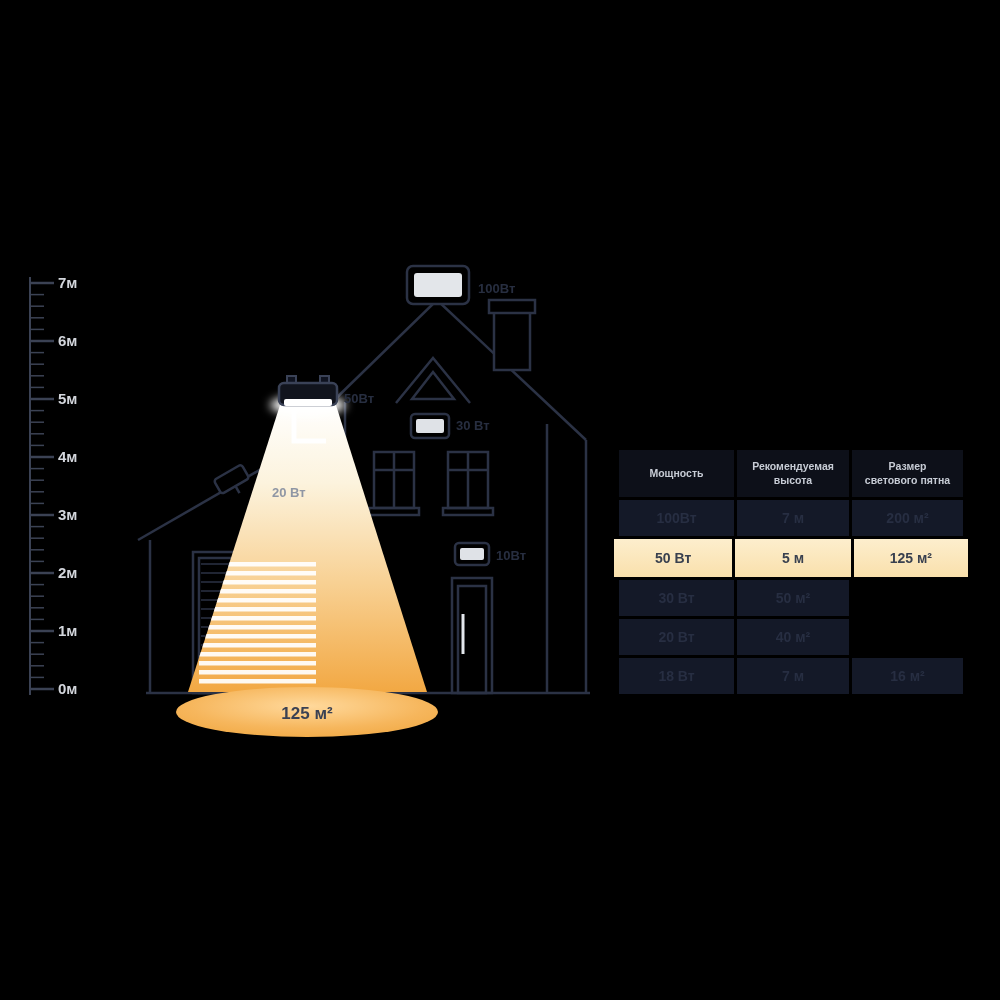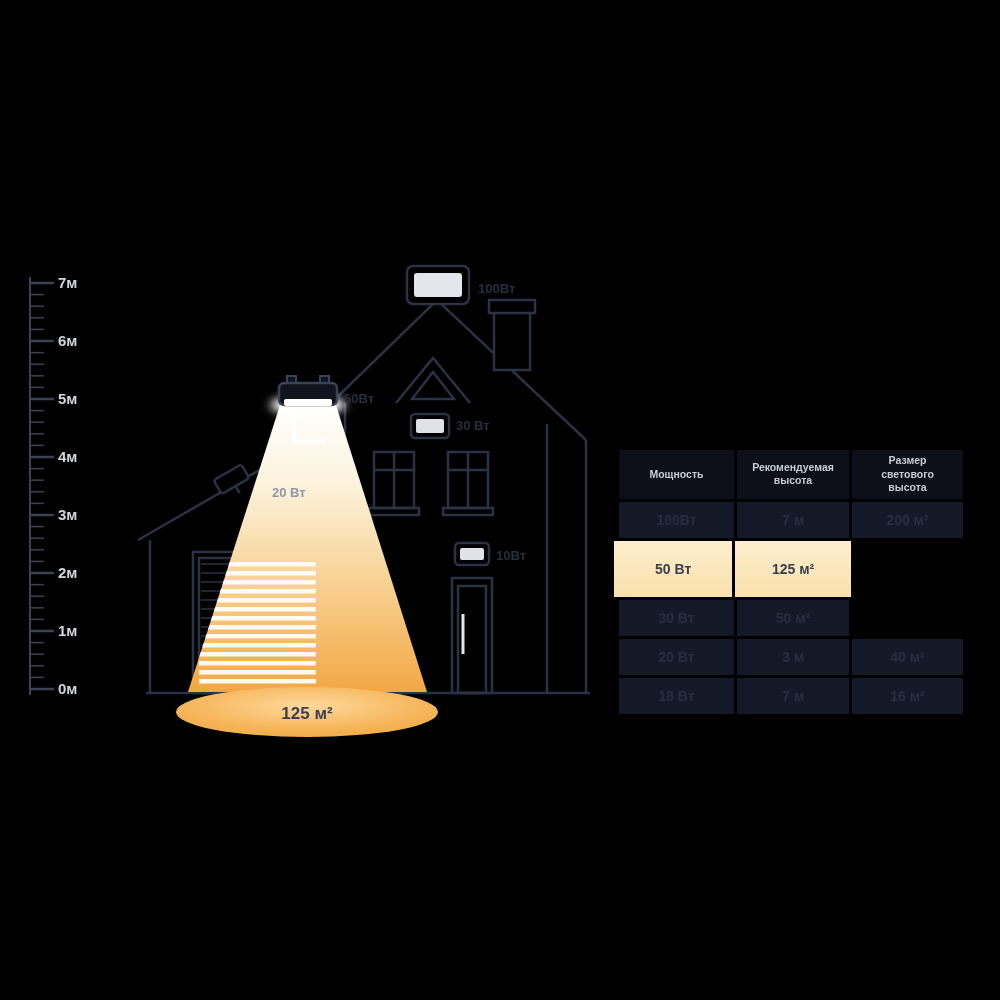--- a/index.html
+++ b/index.html
@@ -8,21 +8,21 @@
   svg text{font-family:"Liberation Sans","DejaVu Sans",sans-serif;}
 
   .spec-table{position:absolute;left:619px;top:450px;width:344px;}
   .row{display:grid;grid-template-columns:115fr 112fr 111fr;gap:3px;margin-bottom:3px;}
   .th{background:#0d1019;color:#c7ccd5;font-size:10.5px;font-weight:bold;min-height:47px;
       display:flex;align-items:center;justify-content:center;text-align:center;
       padding:4px 10px;box-sizing:border-box;line-height:1.3;}
   .td{background:#141928;color:#272e42;font-size:14px;font-weight:bold;height:36px;
       display:flex;align-items:center;justify-content:center;}
   .row.hl{margin-left:-5px;margin-right:-5px;}
-  .row.hl .td{background:linear-gradient(#fdeecd,#f9e0ac);color:#39404f;height:56px;}
+  .row.hl .td{background:linear-gradient(#fdeecd,#f9e0ac);color:#39404f;height:38px;}
 </style>
 </head>
 <body>
 
 <svg width="1000" height="1000" viewBox="0 0 1000 1000">
   <defs>
     <linearGradient id="beamGrad" x1="0" y1="0" x2="0" y2="1">
       <stop offset="0" stop-color="#ffffff"></stop>
       <stop offset="0.28" stop-color="#fcf3dd"></stop>
       <stop offset="0.62" stop-color="#f8d194"></stop>
@@ -202,38 +202,38 @@
     <rect x="455" y="543" width="34" height="22" rx="4" fill="#000000" stroke="#2b3245" stroke-width="2.5"></rect>
     <rect x="460" y="548" width="24" height="12" rx="2" fill="#dfe2e7"></rect>
   </g>
   <text x="496" y="560" font-size="13" font-weight="bold" fill="#272e40">10Вт</text>
 </svg>
 
 <div class="spec-table">
   <div class="row">
     <div class="th">Мощность</div>
     <div class="th">Рекомендуемая высота</div>
-    <div class="th">Размер светового высота</div>
+    <div class="th">Размер светового пятна</div>
   </div>
   <div class="row">
     <div class="td">100Вт</div>
     <div class="td">7 м</div>
     <div class="td">200 м²</div>
   </div>
   <div class="row hl">
     <div class="td">50 Вт</div>
+    <div class="td">5 м</div>
     <div class="td">125 м²</div>
   </div>
   <div class="row">
     <div class="td">30 Вт</div>
     <div class="td">50 м²</div>
   </div>
   <div class="row">
     <div class="td">20 Вт</div>
-    <div class="td">3 м</div>
     <div class="td">40 м²</div>
   </div>
   <div class="row">
     <div class="td">18 Вт</div>
     <div class="td">7 м</div>
     <div class="td">16 м²</div>
   </div>
 </div>
 
 </body></html>

